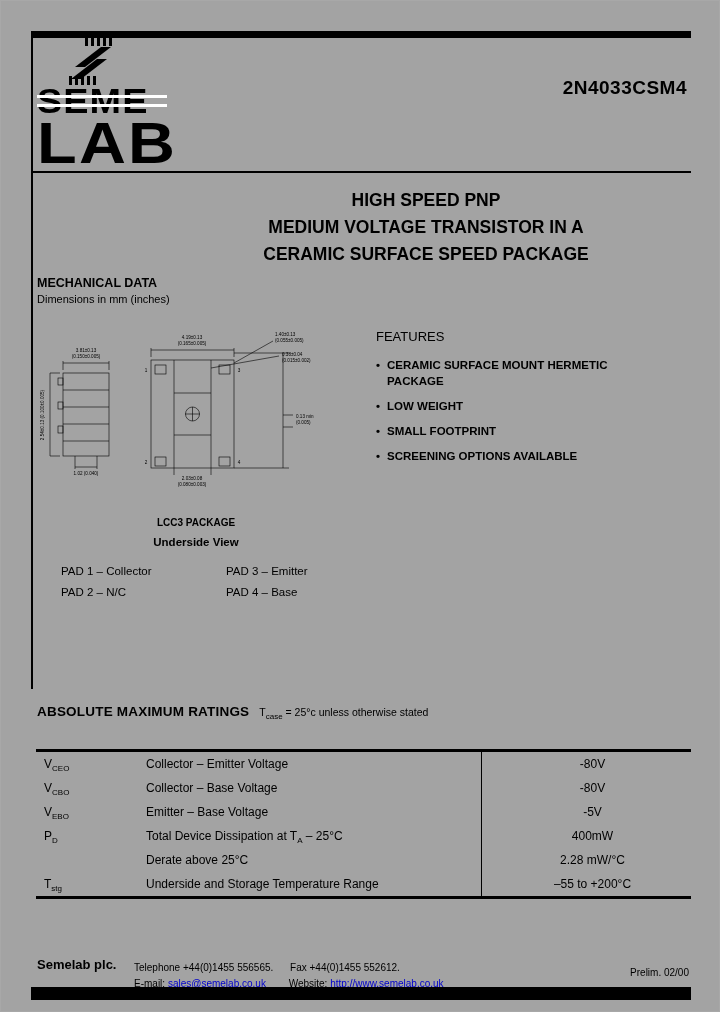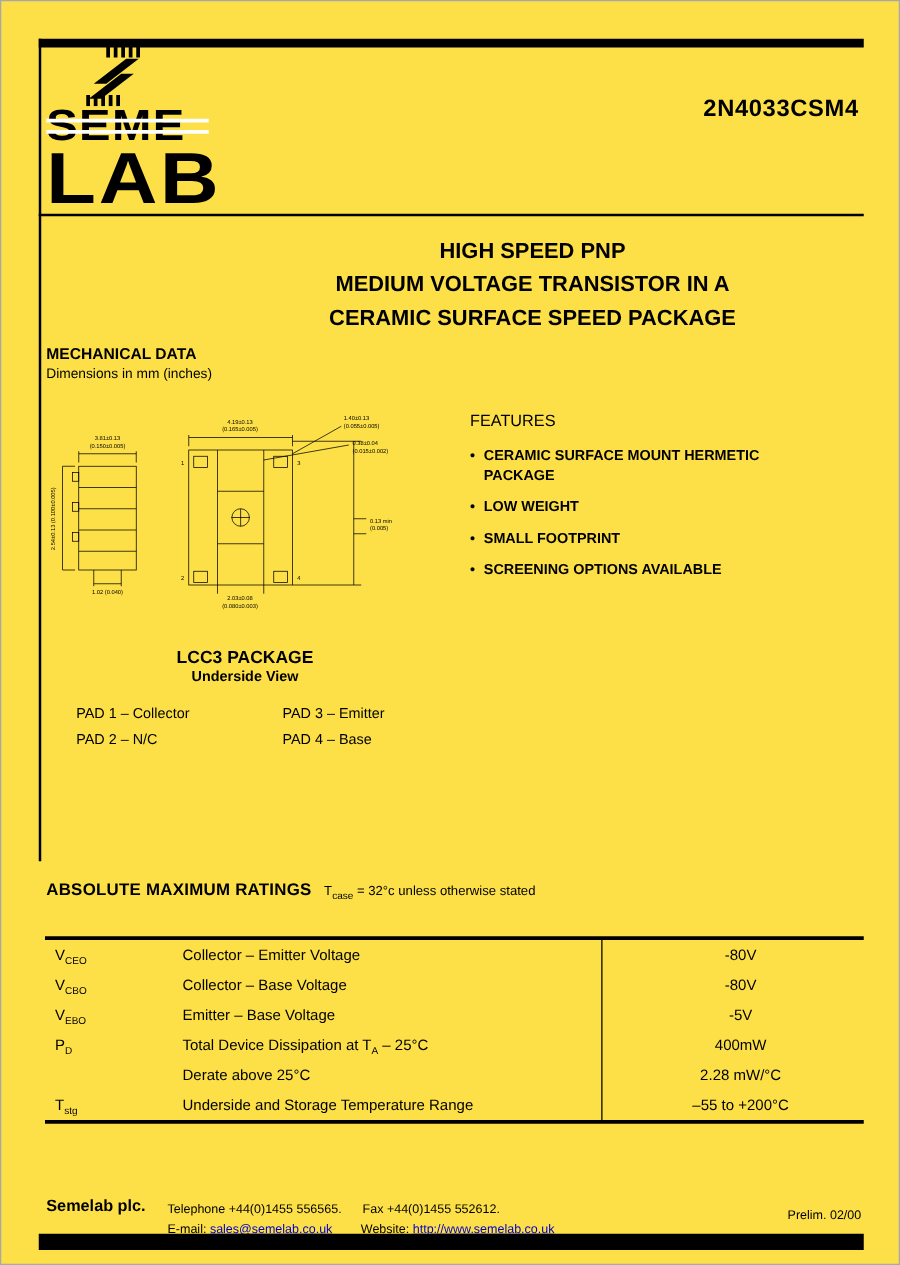--- a/index.html
+++ b/index.html
@@ -1,19 +1,19 @@
 <!DOCTYPE html>
 <html><head>
 <meta charset="utf-8">
 <style>
   * { box-sizing: border-box; margin: 0; padding: 0; }
   html, body { background: #ffffff; }
   .page {
     position: relative; width: 720px; height: 1012px;
-    background: #fde047; color: #000;
+    background: #a3a3a3; color: #000;
     font-family: "Liberation Sans", sans-serif;
     overflow: hidden; border: 1px solid #a8a8a8;
   }
   
   .bar-top    { position: absolute; left: 30px; top: 30px;  width: 660px; height: 7px;  background: #000; }
   .bar-left   { position: absolute; left: 30px; top: 30px;  width: 2px;   height: 658px; background: #000; }
   .bar-bottom { position: absolute; left: 30px; top: 986px; width: 660px; height: 13px; background: #000; }
   .header-rule{ position: absolute; left: 30px; top: 170px; width: 660px; height: 2px;  background: #000; }
 
   
@@ -37,21 +37,21 @@
   .drawing { position: absolute; left: 36px; top: 322px; }
   .drawing line, .drawing rect, .drawing path, .drawing circle { stroke: #000; fill: none; stroke-width: 0.6; }
   .drawing text { font-family: "Liberation Sans", sans-serif; font-size: 4.6px; fill: #000; stroke: none; }
 
   .features { position: absolute; left: 375px; top: 328px; width: 300px; }
   .features-heading { font-size: 13px; font-weight: 400; margin-bottom: 13px; }
   .feature-list { list-style: none; width: 240px; }
   .feature-item { display: flex; gap: 7px; font-size: 11.5px; font-weight: 700; line-height: 16px; margin-bottom: 9px; }
   .bullet { flex: 0 0 auto; }
 
-  .pkg-label { position: absolute; left: 85px; top: 516px; width: 220px; text-align: center; font-size: 14px; font-weight: 700; }
+  .pkg-label { position: absolute; left: 85px; top: 516px; width: 220px; text-align: center; font-size: 10px; font-weight: 700; }
   .pkg-view  { position: absolute; left: 85px; top: 535px; width: 220px; text-align: center; font-size: 11.5px; font-weight: 700; }
 
   .pads { position: absolute; left: 60px; top: 564px; width: 340px;
           display: grid; grid-template-columns: 165px auto; row-gap: 9px; font-size: 11.5px; }
 
   .amr { position: absolute; left: 36px; top: 703px; display: flex; align-items: baseline; gap: 10px; }
   .amr-title { font-size: 13.5px; font-weight: 700; letter-spacing: .2px; }
   .amr-cond  { font-size: 10.5px; }
   .amr-cond sub, .rt-sym sub, .rt-desc sub { font-size: 8px; }
 
@@ -210,21 +210,21 @@
 
   <div class="pads">
     <span>PAD 1 – Collector</span>
     <span>PAD 3 – Emitter</span>
     <span>PAD 2 – N/C</span>
     <span>PAD 4 – Base</span>
   </div>
 
   <div class="amr">
     <span class="amr-title">ABSOLUTE MAXIMUM RATINGS</span>
-    <span class="amr-cond"><span>T</span><sub>case</sub><span> = 32°c unless otherwise stated</span></span>
+    <span class="amr-cond"><span>T</span><sub>case</sub><span> = 25°c unless otherwise stated</span></span>
   </div>
 
   <div class="rtable">
       <div class="rt-row">
         <div class="rt-sym">V<sub>CEO</sub></div>
         <div class="rt-desc"><span>Collector – Emitter Voltage</span></div>
         <div class="rt-val">-80V</div>
       </div>
       <div class="rt-row">
         <div class="rt-sym">V<sub>CBO</sub></div>

